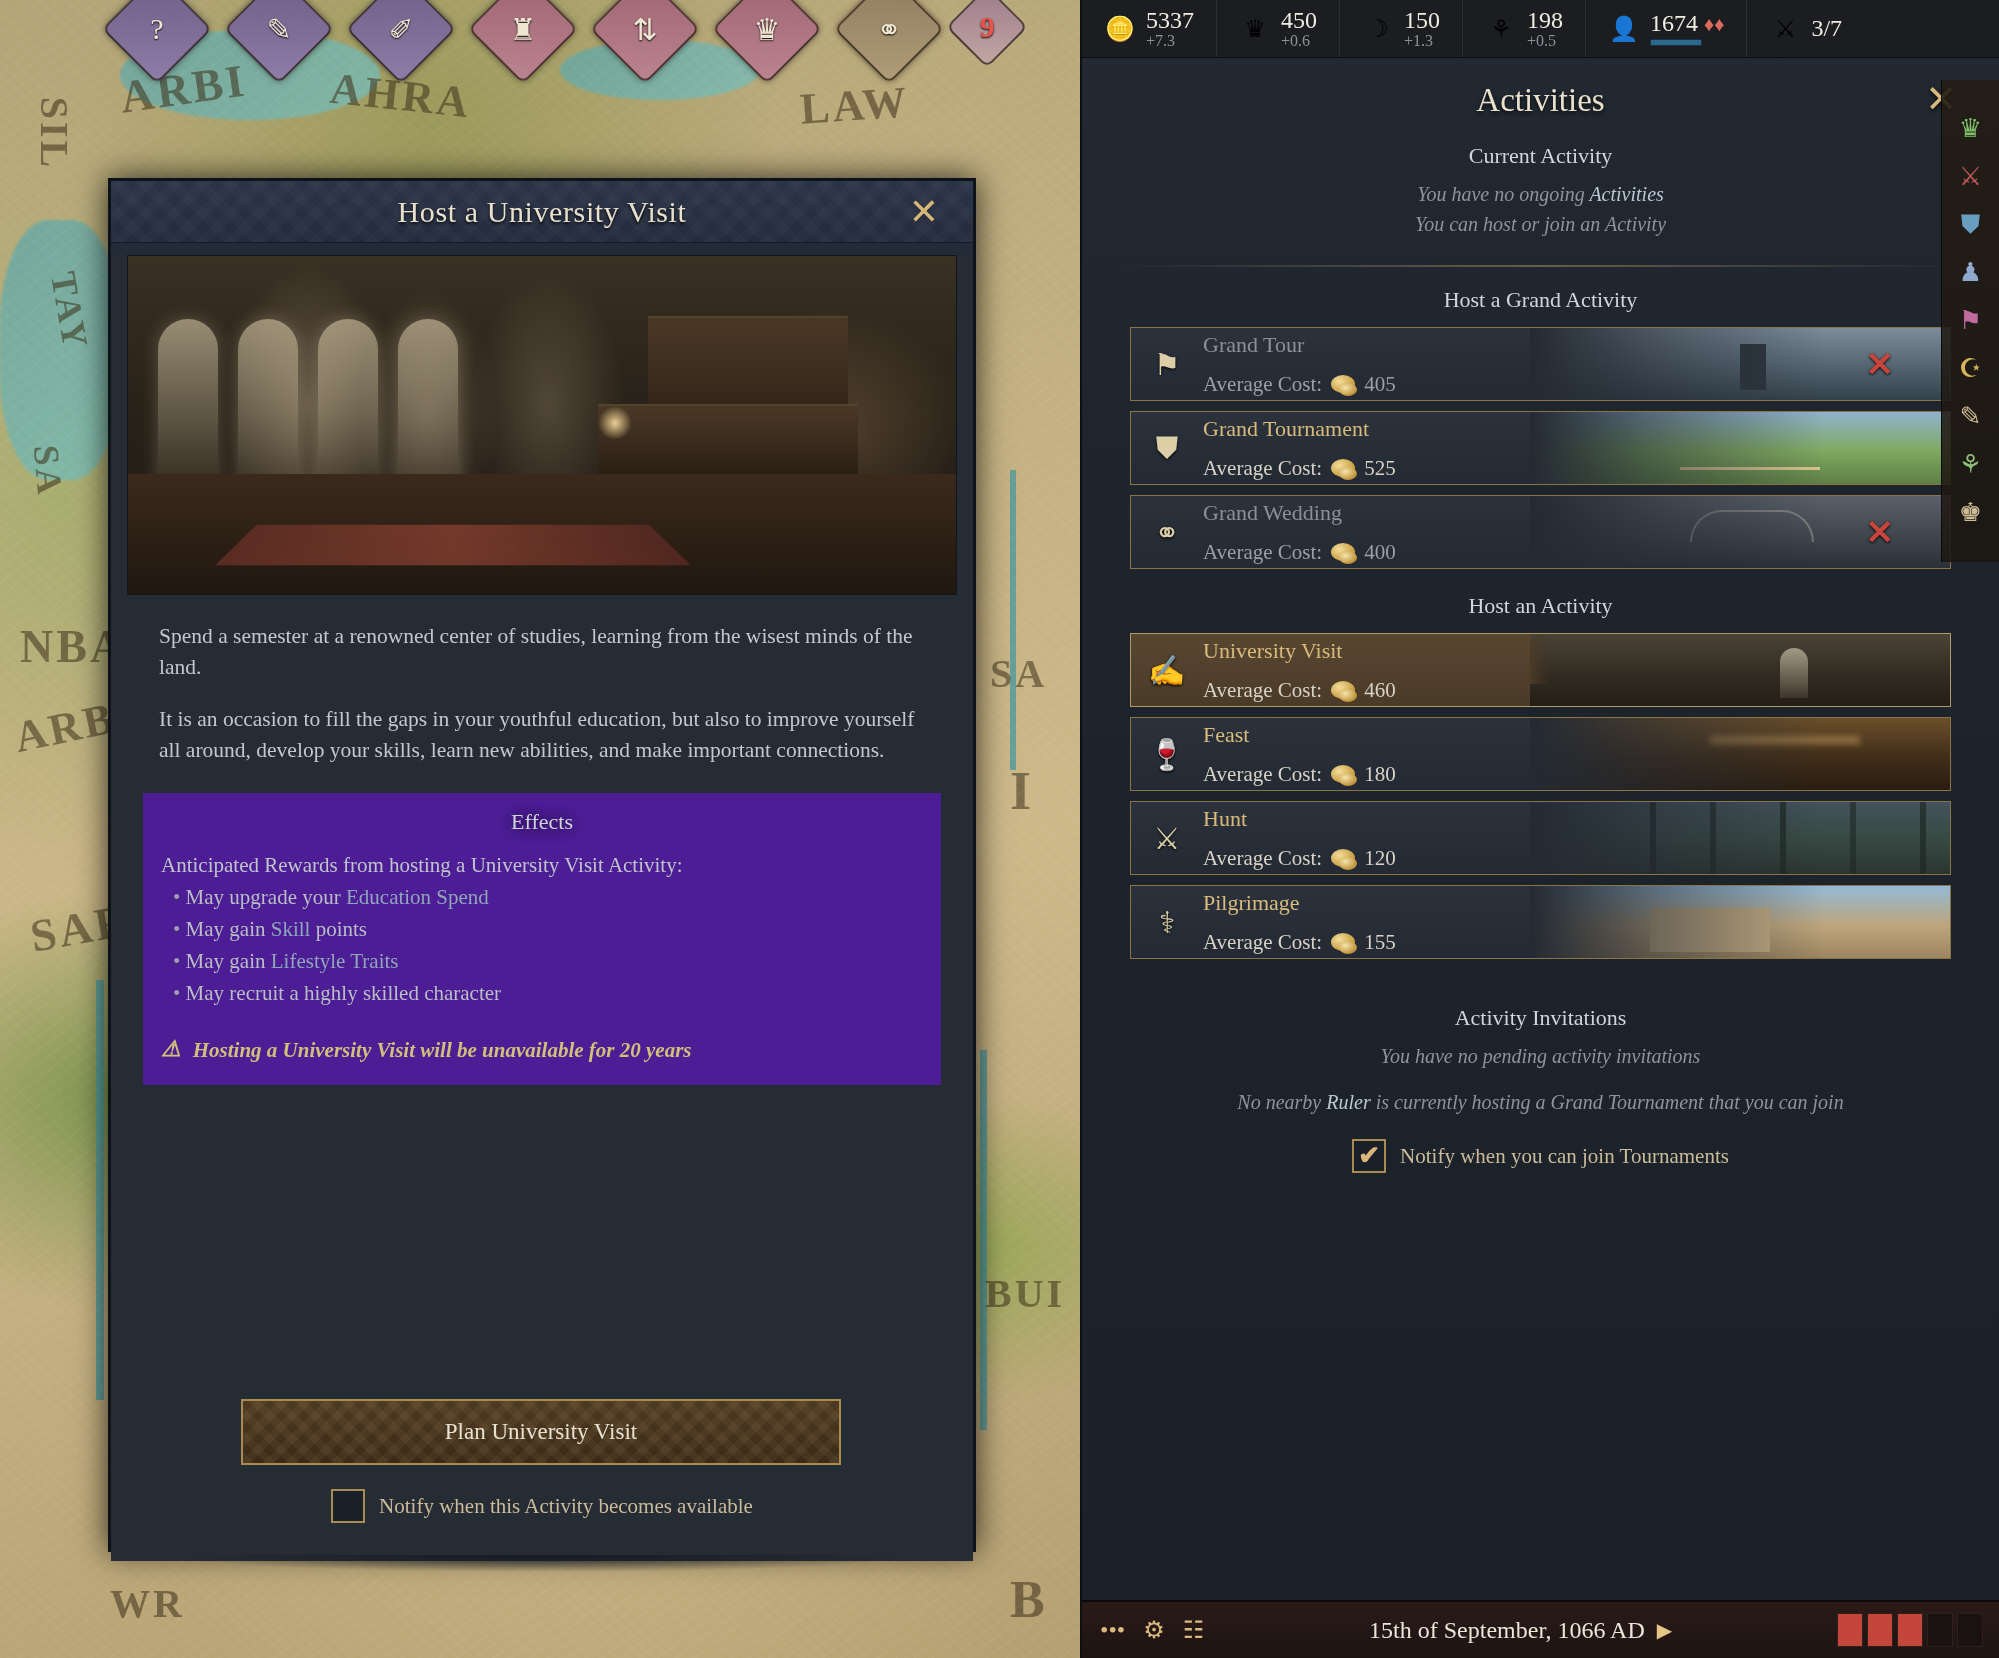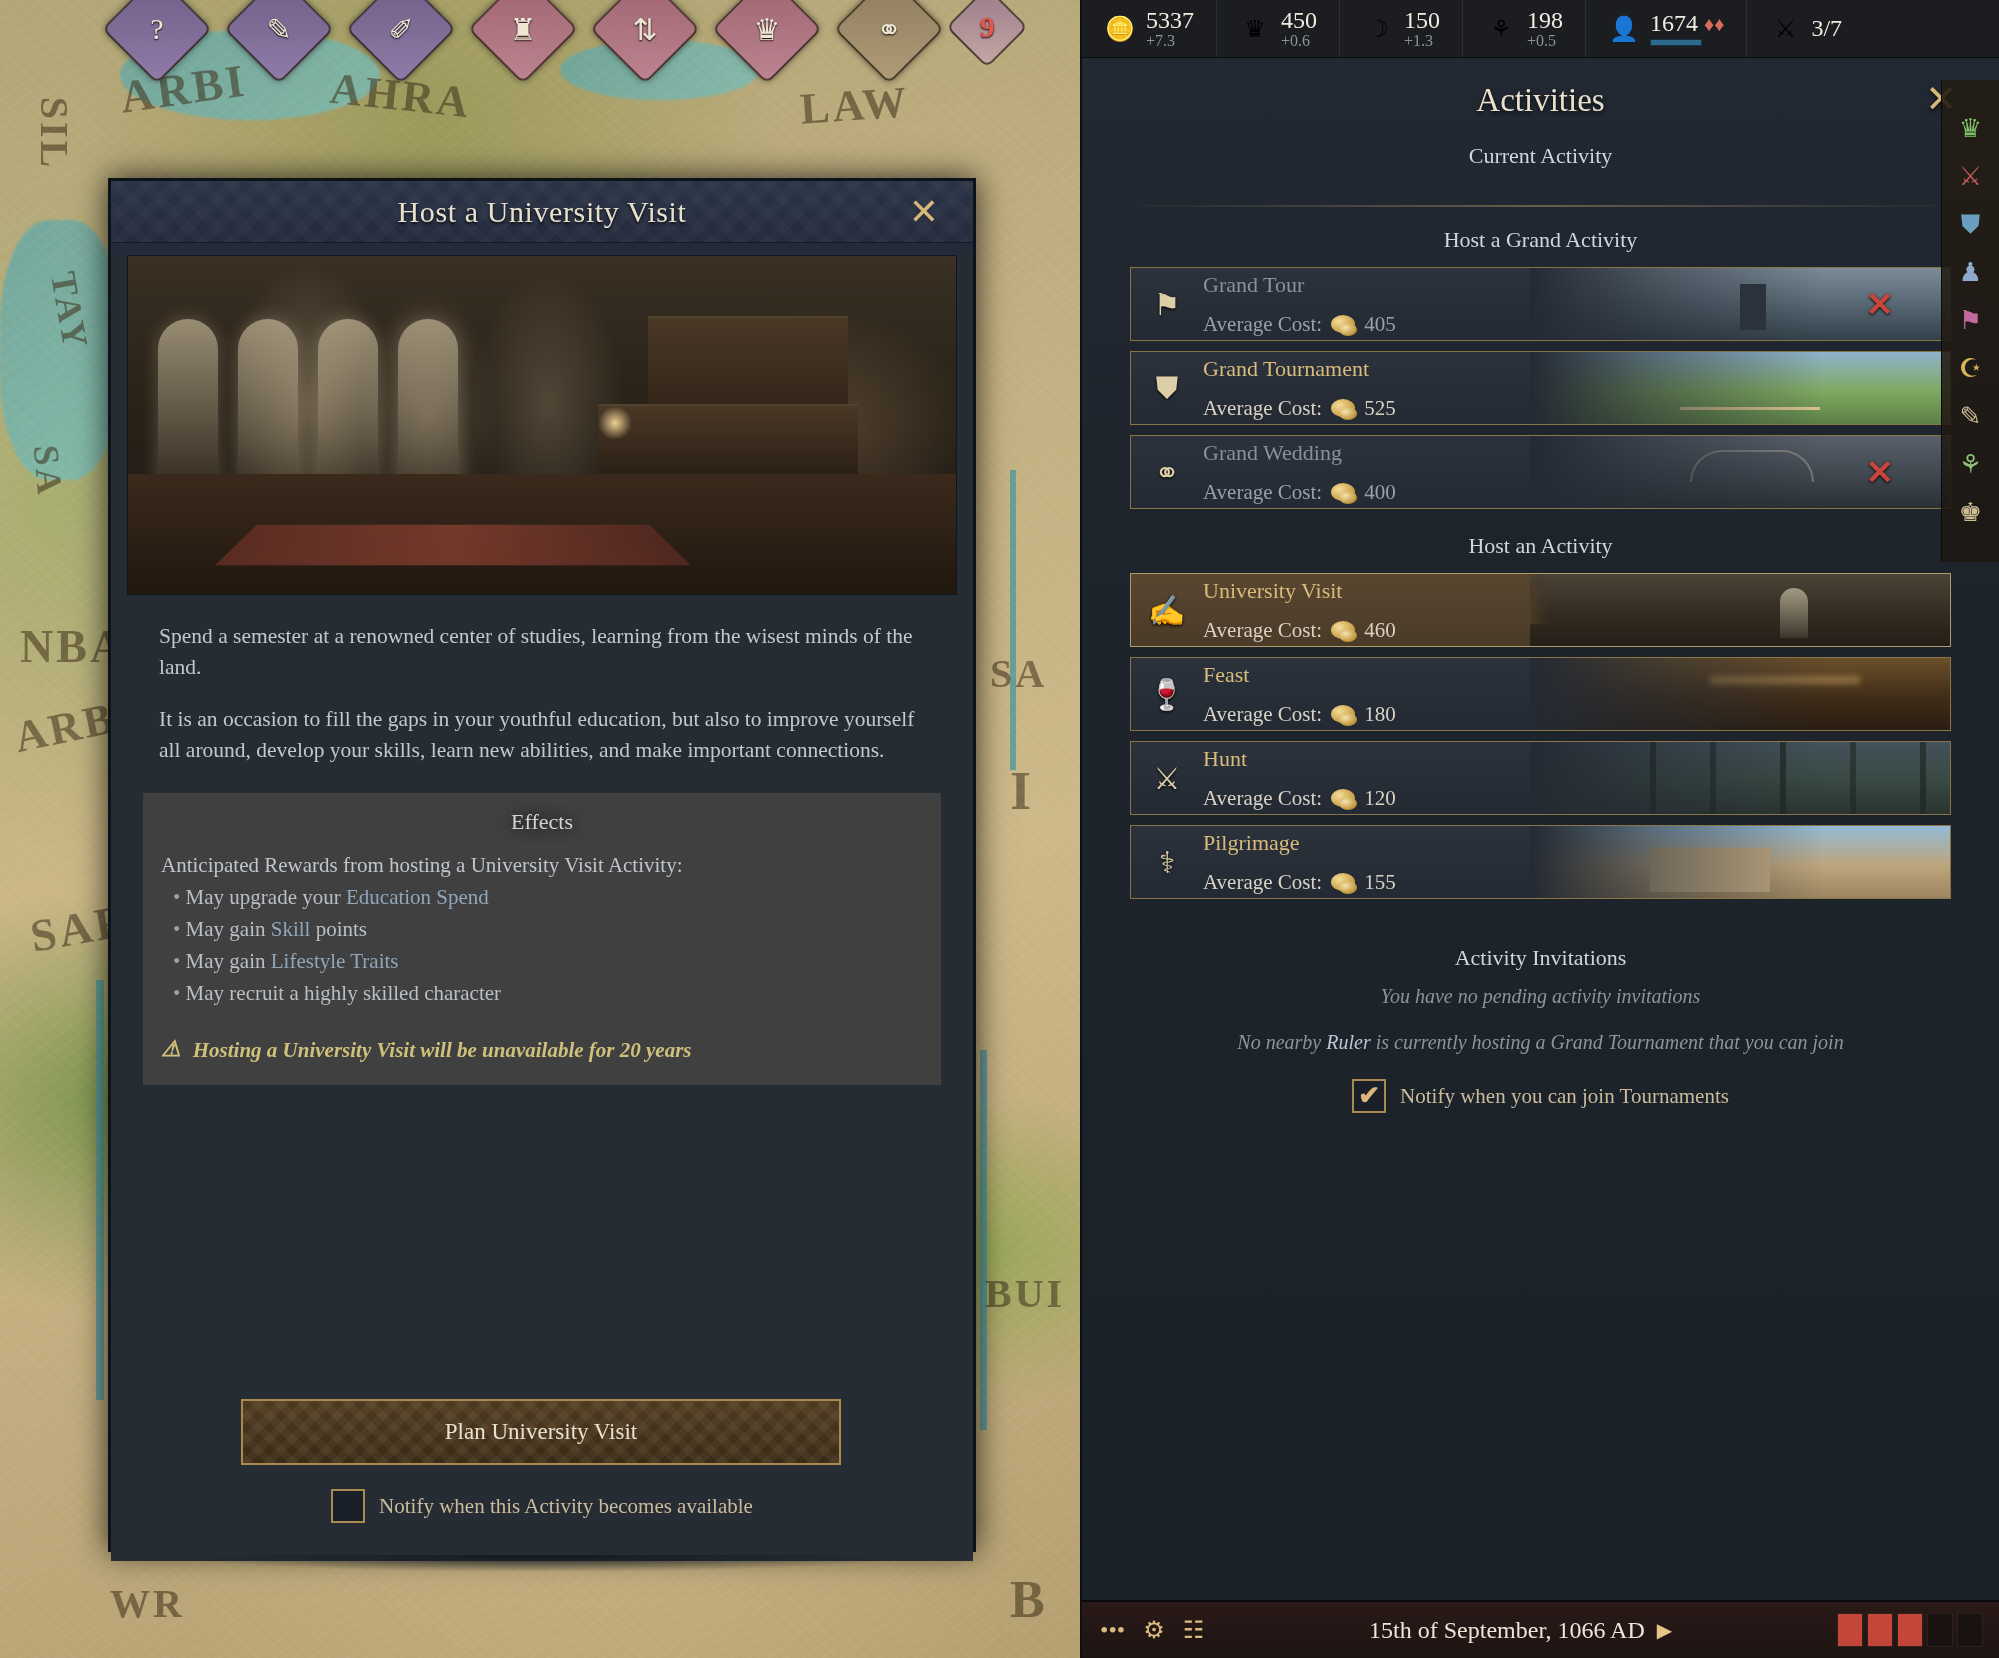--- a/index.html
+++ b/index.html
@@ -126,21 +126,21 @@
     position:absolute; width:34px; height:34px; border-radius:50%;
     background: radial-gradient(circle, rgba(255,225,160,.9), rgba(255,200,120,0) 70%);
   }
 
   .desc {
     padding: 26px 48px 10px 48px; color:#c3c8cd; font-size:21.5px; line-height:1.42;
     font-family:"Liberation Serif", serif;
   }
   .desc p + p { margin-top:22px; }
 
-  .effects-wrap { margin:18px 32px 0 32px; padding: 0 0 14px 0; background:#404040; }
+  .effects-wrap { margin:18px 32px 0 32px; padding: 0 0 14px 0; background:#4c1d95; }
   .effects-title {
     text-align:center; color:#cfd4d9; font-size:22px; padding:16px 0 12px;
     font-family:"Liberation Serif", serif;
     text-shadow:0 0 14px rgba(0,0,0,.9);
   }
   .eff-head { color:#bfc5cb; font-size:21px; padding: 6px 18px 4px 18px; }
   .eff-list { list-style:none; padding-left:30px; }
   .eff-list li { color:#b9bfc5; font-size:21px; line-height:1.52; }
   .eff-list li::before { content:"• "; color:#9aa1a8; }
   .eff-list li .hl { color:#8fa6bb; }
@@ -472,20 +472,24 @@
           </div>
       </div>
     </div>
 
     <div class="panel-title">
       <span>Activities</span>
       <span class="panel-close">✕</span>
     </div>
 
     <div class="sec-head">Current Activity</div>
+    <div class="muted-i">
+      <div><span>You have no ongoing </span><b>Activities</b></div>
+      <div>You can host or join an Activity</div>
+    </div>
 
     <div class="divider-glow"></div>
 
     <div class="sec-head">Host a Grand Activity</div>
     <div class="act-list" id="grand-list">
         <div class="act disabled">
           <div class="thumb t-tour"></div>
     <div class="aicon">⚑</div>
     <div class="atext">
       <div class="aname">Grand Tour</div>

